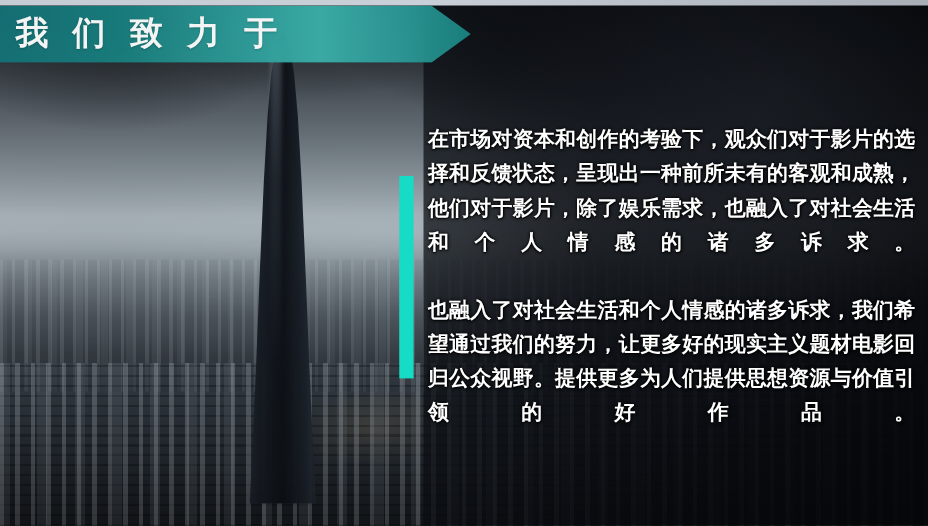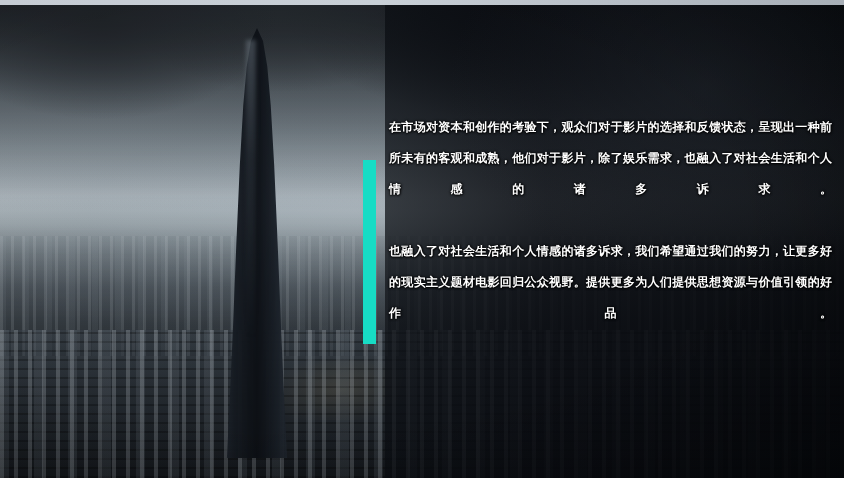--- a/index.html
+++ b/index.html
@@ -184,21 +184,21 @@
     z-index: 7;
   }
 
   
   .copy {
     position: absolute;
     left: 389px; top: 112px;
     width: 443px;
     z-index: 7;
     color: #ffffff;
-    font-size: 12px;
+    font-size: 19px;
     line-height: 31px;
     font-weight: 700;
     text-align: justify;
     text-align-last: justify;
     text-shadow:
       0 0 3px rgba(0,0,0,0.95),
       0 1px 2px rgba(0,0,0,0.9),
       1px 0 2px rgba(0,0,0,0.7);
   }
   .copy p { margin: 0; }
@@ -225,20 +225,23 @@
   <div class="tower"></div>
   <div class="tower-glint"></div>
   <div class="photo-grade"></div>
 
   <div class="right-dim"></div>
   <div class="right-dim-2"></div>
   <div class="vignette"></div>
 
   <div class="top-strip"></div>
 
+  <div class="banner">
+    <div class="banner-title">我们致力于</div>
+  </div>
 
   <div class="accent-bar"></div>
 
   <div class="copy">
     <p class="para-1">在市场对资本和创作的考验下，观众们对于影片的选择和反馈状态，呈现出一种前所未有的客观和成熟，他们对于影片，除了娱乐需求，也融入了对社会生活和个人情感的诸多诉求。</p>
     <p class="para-2">也融入了对社会生活和个人情感的诸多诉求，我们希望通过我们的努力，让更多好的现实主义题材电影回归公众视野。提供更多为人们提供思想资源与价值引领的好作品。</p>
   </div>
 
 </div>
 

